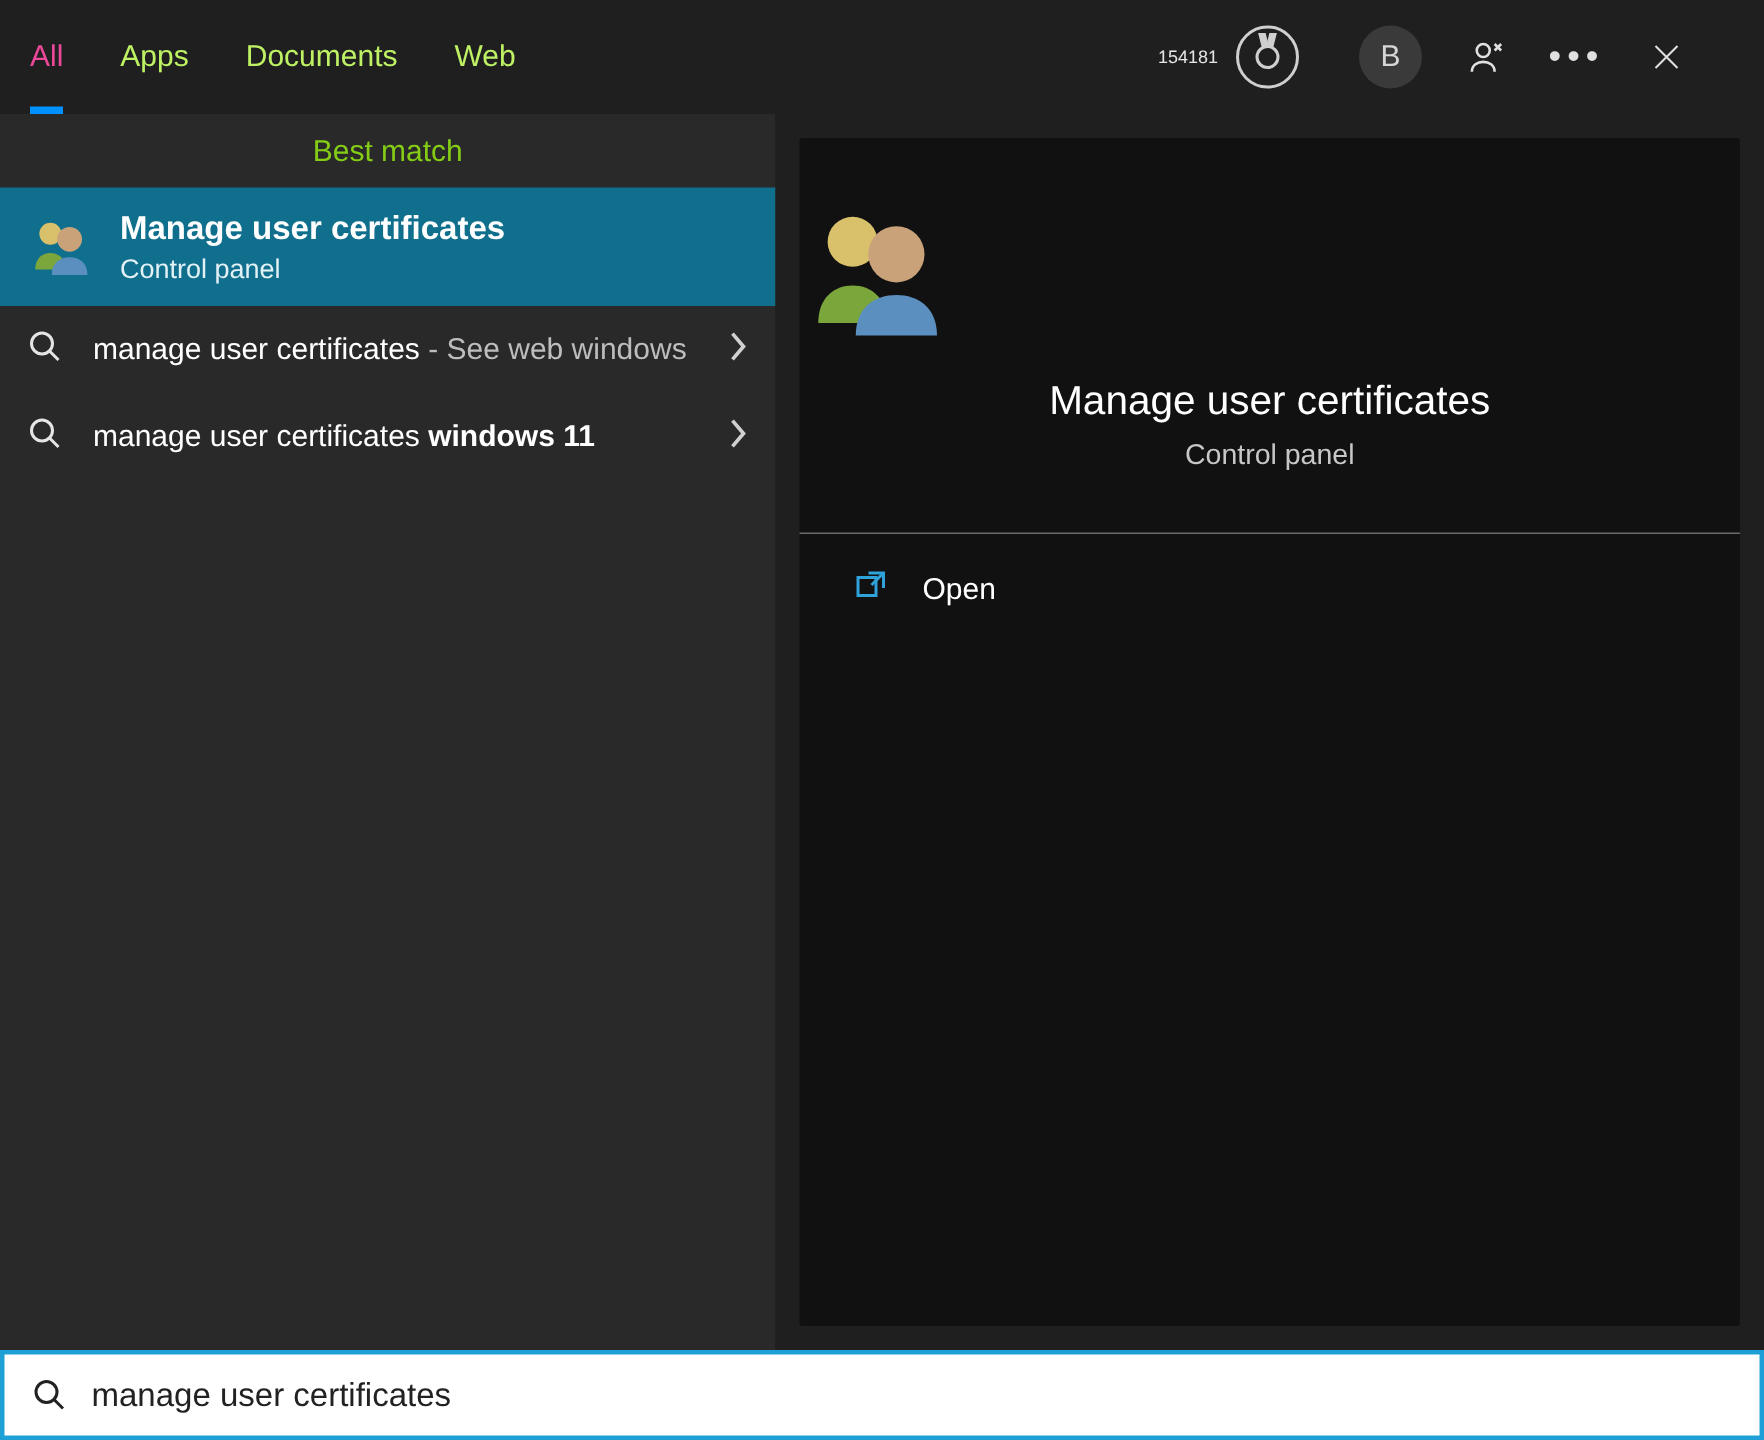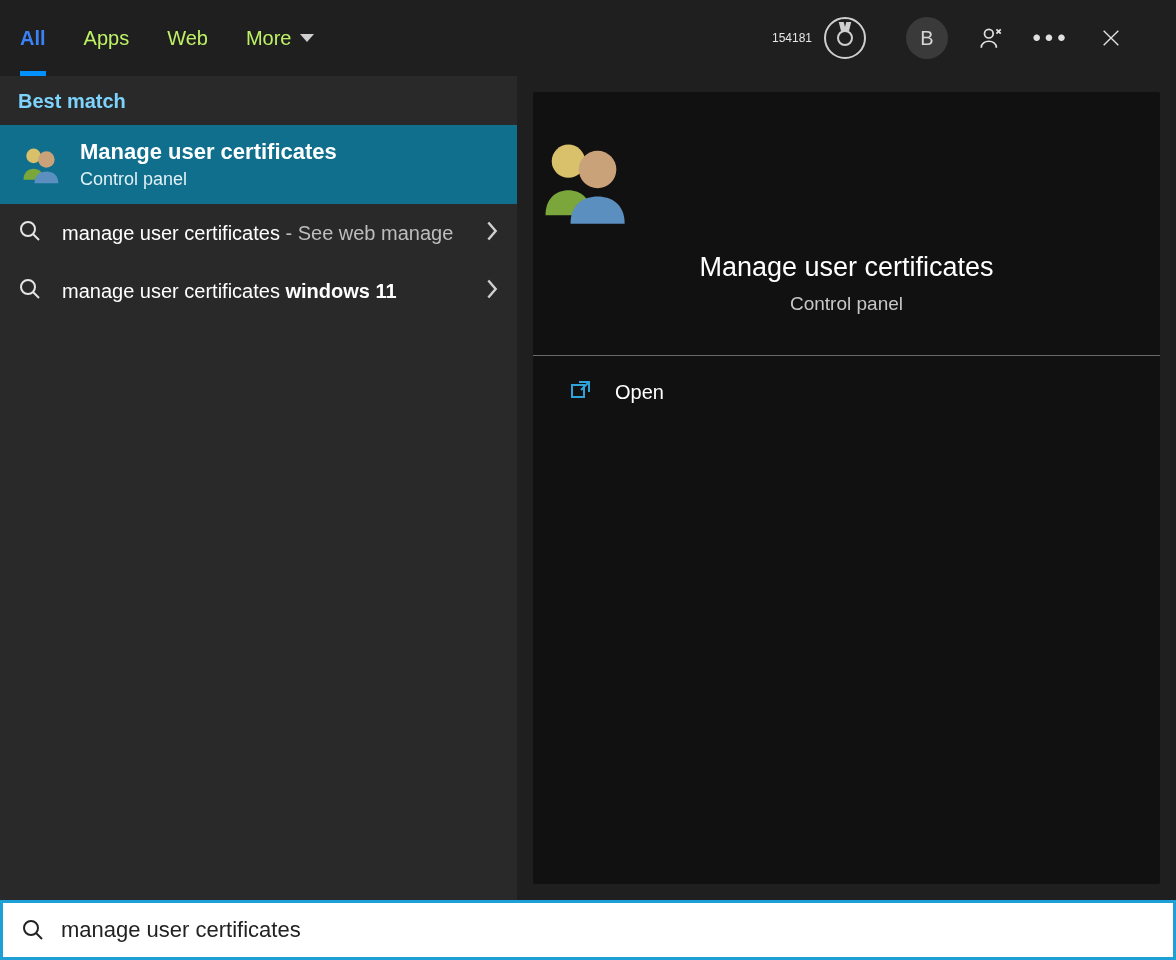--- a/index.html
+++ b/index.html
@@ -24,21 +24,21 @@
   .tabs { display: flex; align-items: center; gap: 38px; height: 100%; }
   .tab {
     font-size: 20px;
     color: #bef264;
     cursor: pointer;
     height: 100%;
     display: flex;
     align-items: center;
     position: relative;
   }
-  .tab.active { color: #3b82f6; font-weight: 700; }
+  .tab.active { color: #ec4899; font-weight: 400; }
   .tab.active::after {
     content: "";
     position: absolute;
     left: 0; right: 0; bottom: 0;
     height: 5px;
     background: #0091ff;
   }
   .tab.more { gap: 8px; }
   .chevd {
     width: 0; height: 0;
@@ -86,23 +86,24 @@
     width: 517px;
     background: #292929;
     display: flex; flex-direction: column;
   }
   .right {
     flex: 1;
     background: #1f1f1f;
     padding: 16px;
   }
   .section-header {
-    font-size: 20px; font-weight: 700;
+    font-size: 20px; font-weight: 400;
     padding: 14px 18px 12px;
-    color: #7dd3fc;
+    color: #84cc16;
+    text-align: center;
   }
 
   
   .best-match {
     background: #0f6f8d;
     display: flex; align-items: center;
     padding: 14px 18px;
     gap: 18px;
     cursor: pointer;
   }
@@ -167,25 +168,22 @@
     font-family: inherit;
   }
 </style>
 </head>
 <body>
 
 <div class="topbar">
   <div class="tabs">
     <div class="tab active">All</div>
     <div class="tab">Apps</div>
+    <div class="tab">Documents</div>
     <div class="tab">Web</div>
-    <div class="tab more">
-      <span>More</span>
-      <span class="chevd"></span>
-    </div>
   </div>
   <div class="spacer"></div>
   <div class="points">
     <span>154181</span>
     <span class="medal">
         <span class="medal-inner"></span>
       </span>
   </div>
   <div class="avatar">
     <span>B</span>
@@ -227,21 +225,21 @@
 
 
     <div class="web-row">
       <span class="search-glyph">
         <svg viewBox="0 0 24 24" width="24" height="24" fill="none" stroke="currentColor" stroke-width="2">
           <circle cx="10" cy="10" r="7"></circle>
             <path d="M21 21l-6-6"></path>
         </svg>
       </span>
       <div class="text">
-        <span>manage user certificates</span><span class="suffix"> - See web manage</span>
+        <span>manage user certificates</span><span class="suffix"> - See web windows</span>
       </div>
       <span class="chevron">
         <svg viewBox="0 0 10 18" fill="none" stroke="currentColor" stroke-width="2">
             <path d="M2 2l6 7-6 7"></path>
           </svg>
       </span>
     </div>
 
     <div class="web-row">
       <span class="search-glyph">

